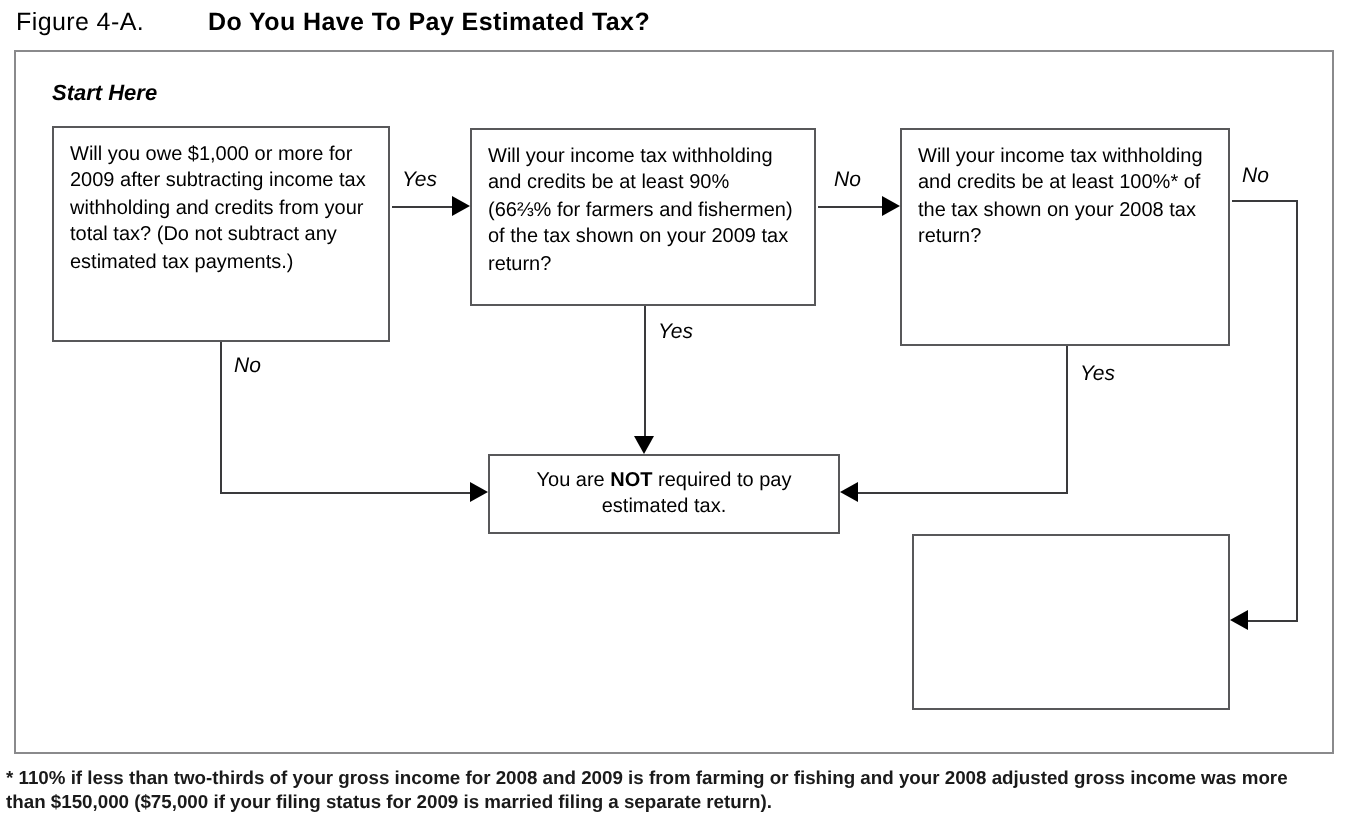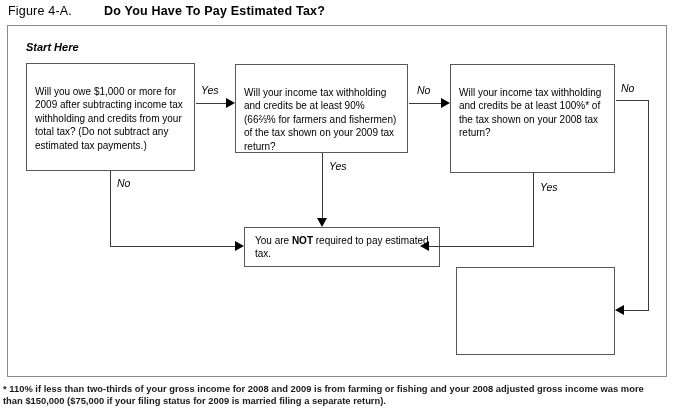--- a/index.html
+++ b/index.html
@@ -26,21 +26,21 @@
   
   .start-label {
     position:absolute; left:26px; top:41px; width:169px;
     text-align:left; font-size:11px; font-weight:bold; font-style:italic;
   }
 
   
   .box {
     position:absolute; background:#ffffff;
     border:1px solid #58585a; box-sizing:border-box;
-    font-size:10px; line-height:13.4px; padding:21px 8px; color:#000;
+    font-size:10px; line-height:13.4px; padding:7px 8px; color:#000;
   }
   .box .para + .para { margin-top:10px; }
 
   
   .hline, .vline { position:absolute; background:#3a3a3c; }
   .hline { height:1px; }
   .vline { width:1px; }
 
   
   .arr { position:absolute; width:0; height:0; }
@@ -77,21 +77,21 @@
 <div class="box" style="left:235px; top:64px; width:173px; height:89px;">
   <span>Will your income tax withholding and credits be at least 90% (66⅔% for farmers and fishermen) of the tax shown on your 2009 tax return?</span>
 </div>
 
 <div class="box" style="left:450px; top:64px; width:165px; height:109px;">
   <div class="para">
     <span>Will your income tax withholding and credits be at least 100%* of the tax shown on your 2008 tax return?</span>
   </div>
 </div>
 
-<div class="box" style="left:244px; top:227px; width:196px; height:40px; padding:6px 10px;">
+<div class="box" style="left:244px; top:227px; width:176px; height:40px; padding:6px 10px;text-align:center;">
   <span>You are </span><b>NOT</b><span> required to pay estimated tax.</span>
 </div>
 
 <div class="box" style="left:456px; top:267px; width:159px; height:88px;">
 </div>
 
 <div class="hline" style="left:196px; top:103px; width:31px;"></div>
 <div class="arr arr-right" style="left:226px; top:98px;"></div>
 <div class="edge-label" style="left:201px; top:84px;">Yes</div>
 

